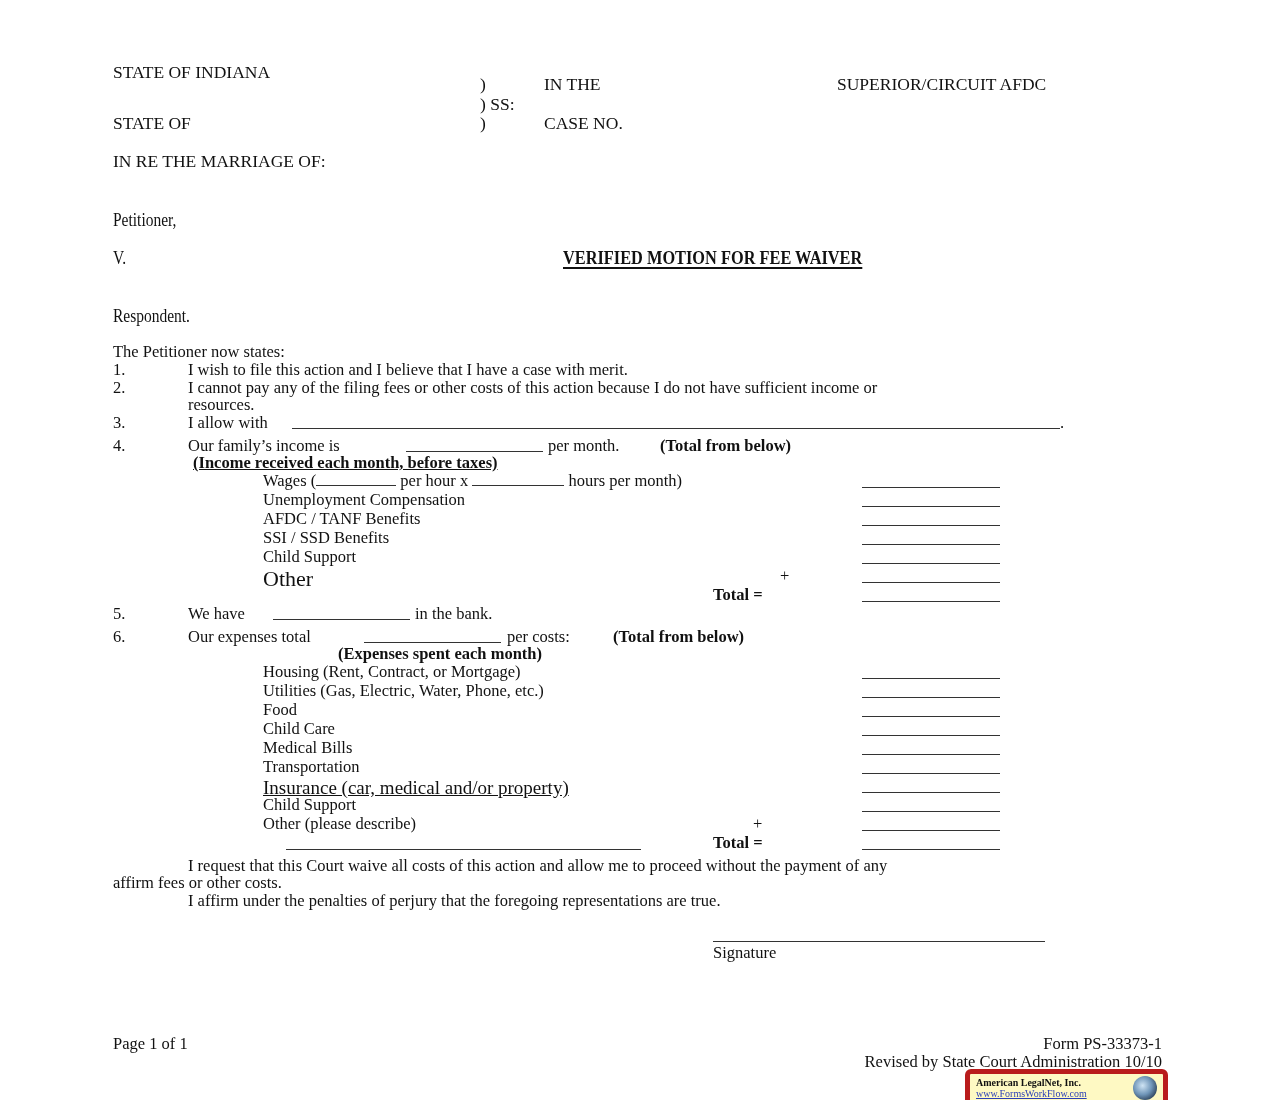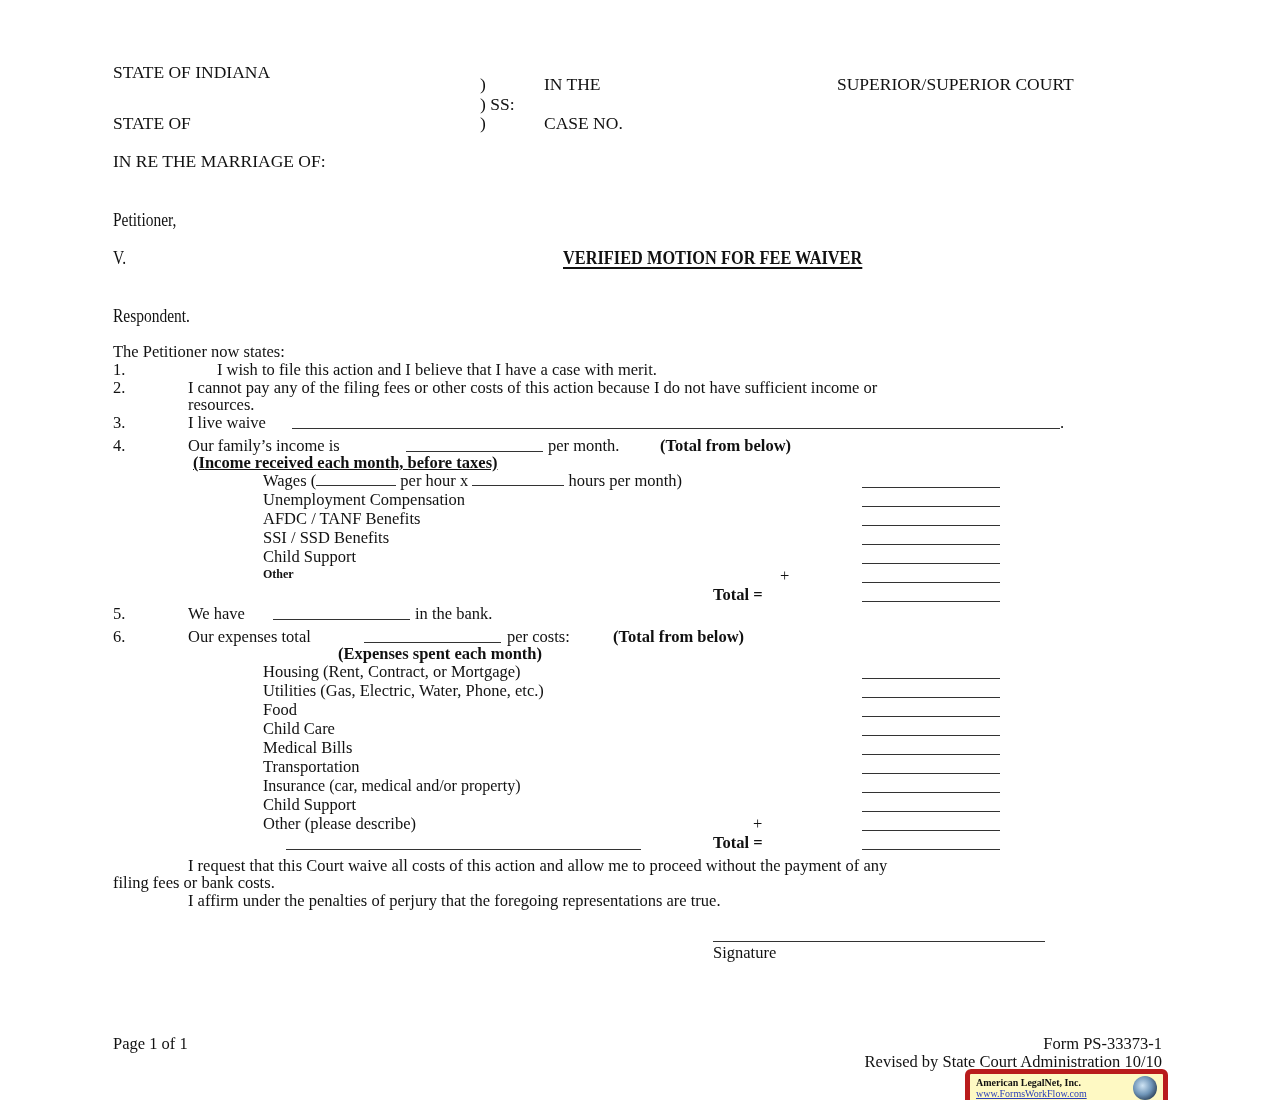--- a/index.html
+++ b/index.html
@@ -18,40 +18,40 @@
                 background:radial-gradient(circle at 40% 40%, #cfe4f4 0%, #6f95b8 45%, #2a3e55 80%, #111 100%); }
 </style>
 </head>
 <body>
 
 <div class="abs" style="left:113px;top:64px;">STATE OF INDIANA</div>
 <div class="abs" style="left:480px;top:76px;">)</div>
 <div class="abs" style="left:480px;top:96px;">) SS:</div>
 <div class="abs" style="left:480px;top:115px;">)</div>
 <div class="abs" style="left:544px;top:76px;">IN THE</div>
-<div class="abs" style="left:837px;top:76px;">SUPERIOR/SUPERIOR COURT</div>
+<div class="abs" style="left:837px;top:76px;">SUPERIOR/CIRCUIT AFDC</div>
 <div class="abs" style="left:113px;top:115px;">STATE OF</div>
 <div class="abs" style="left:544px;top:115px;">CASE NO.</div>
 <div class="abs" style="left:113px;top:153px;">IN RE THE MARRIAGE OF:</div>
 <div class="abs condensed" style="left:113px;top:211px;font-size:18px;">Petitioner,</div>
 <div class="abs condensed" style="left:113px;top:249px;font-size:18px;">V.</div>
 <div class="abs title condensed" style="left:563px;top:248px;font-size:19px;">VERIFIED MOTION FOR FEE WAIVER</div>
 <div class="abs condensed" style="left:113px;top:307px;font-size:18px;">Respondent.</div>
 
 <div class="abs" style="left:113px;top:344px;font-size:16.5px;">The Petitioner now states:</div>
 
 <div class="abs" style="left:113px;top:362px;font-size:16.5px;">1.</div>
-<div class="abs" style="left:188px;top:362px;font-size:16.5px;margin-left:29px;">I wish to file this action and I believe that I have a case with merit.</div>
+<div class="abs" style="left:188px;top:362px;font-size:16.5px;">I wish to file this action and I believe that I have a case with merit.</div>
 
 <div class="abs" style="left:113px;top:380px;font-size:16.5px;">2.</div>
 <div class="abs" style="left:188px;top:380px;font-size:16.5px;">I cannot pay any of the filing fees or other costs of this action because I do not have sufficient income or</div>
 <div class="abs" style="left:188px;top:397px;font-size:16.5px;">resources.</div>
 
 <div class="abs" style="left:113px;top:415px;font-size:16.5px;">3.</div>
-<div class="abs" style="left:188px;top:415px;font-size:16.5px;">I live waive</div>
+<div class="abs" style="left:188px;top:415px;font-size:16.5px;">I allow with</div>
 <div class="blank" style="left:292px;top:428px;width:768px;"></div>
 <div class="abs" style="left:1060px;top:415px;font-size:16.5px;">.</div>
 
 <div class="abs" style="left:113px;top:438px;font-size:16.5px;">4.</div>
 <div class="abs" style="left:188px;top:438px;font-size:16.5px;">Our family’s income is</div>
 <div class="blank" style="left:406px;top:451px;width:137px;"></div>
 <div class="abs" style="left:548px;top:438px;font-size:16.5px;">per month.</div>
 <div class="abs b" style="left:660px;top:438px;font-size:16.5px;">(Total from below)</div>
 
 <div class="abs b" style="left:193px;top:455px;font-size:16.5px;text-decoration:underline;">(Income received each month, before taxes)</div>
@@ -65,21 +65,21 @@
 <div class="blank" style="left:862px;top:487px;width:138px;"></div>
 
 <div class="abs" style="left:263px;top:492px;font-size:16.5px;">Unemployment Compensation</div>
 <div class="blank" style="left:862px;top:506px;width:138px;"></div>
 <div class="abs" style="left:263px;top:511px;font-size:16.5px;">AFDC / TANF Benefits</div>
 <div class="blank" style="left:862px;top:525px;width:138px;"></div>
 <div class="abs" style="left:263px;top:530px;font-size:16.5px;">SSI / SSD Benefits</div>
 <div class="blank" style="left:862px;top:544px;width:138px;"></div>
 <div class="abs" style="left:263px;top:549px;font-size:16.5px;">Child Support</div>
 <div class="blank" style="left:862px;top:563px;width:138px;"></div>
-<div class="abs" style="left:263px;top:568px;font-size:12px;font-weight:bold;">Other</div>
+<div class="abs" style="left:263px;top:568px;font-size:22px;">Other</div>
 <div class="abs" style="left:780px;top:568px;font-size:16.5px;">+</div>
 <div class="blank" style="left:862px;top:582px;width:138px;"></div>
 <div class="abs b" style="left:713px;top:587px;font-size:16.5px;">Total =</div>
 <div class="blank" style="left:862px;top:601px;width:138px;"></div>
 
 <div class="abs" style="left:113px;top:606px;font-size:16.5px;">5.</div>
 <div class="abs" style="left:188px;top:606px;font-size:16.5px;">We have</div>
 <div class="blank" style="left:273px;top:619px;width:137px;"></div>
 <div class="abs" style="left:415px;top:606px;font-size:16.5px;">in the bank.</div>
 
@@ -96,33 +96,33 @@
 <div class="abs" style="left:263px;top:683px;font-size:16.5px;">Utilities (Gas, Electric, Water, Phone, etc.)</div>
 <div class="blank" style="left:862px;top:697px;width:138px;"></div>
 <div class="abs" style="left:263px;top:702px;font-size:16.5px;">Food</div>
 <div class="blank" style="left:862px;top:716px;width:138px;"></div>
 <div class="abs" style="left:263px;top:721px;font-size:16.5px;">Child Care</div>
 <div class="blank" style="left:862px;top:735px;width:138px;"></div>
 <div class="abs" style="left:263px;top:740px;font-size:16.5px;">Medical Bills</div>
 <div class="blank" style="left:862px;top:754px;width:138px;"></div>
 <div class="abs" style="left:263px;top:759px;font-size:16.5px;">Transportation</div>
 <div class="blank" style="left:862px;top:773px;width:138px;"></div>
-<div class="abs" style="left:263px;top:778px;font-size:16px;">Insurance (car, medical and/or property)</div>
+<div class="abs" style="left:263px;top:778px;font-size:19px;text-decoration:underline;">Insurance (car, medical and/or property)</div>
 <div class="blank" style="left:862px;top:792px;width:138px;"></div>
 <div class="abs" style="left:263px;top:797px;font-size:16.5px;">Child Support</div>
 <div class="blank" style="left:862px;top:811px;width:138px;"></div>
 <div class="abs" style="left:263px;top:816px;font-size:16.5px;">Other (please describe)</div>
 <div class="abs" style="left:753px;top:816px;font-size:16.5px;">+</div>
 <div class="blank" style="left:862px;top:830px;width:138px;"></div>
 <div class="blank" style="left:286px;top:849px;width:355px;"></div>
 <div class="abs b" style="left:713px;top:835px;font-size:16.5px;">Total =</div>
 <div class="blank" style="left:862px;top:849px;width:138px;"></div>
 
 <div class="abs" style="left:188px;top:858px;font-size:16.5px;">I request that this Court waive all costs of this action and allow me to proceed without the payment of any</div>
-<div class="abs" style="left:113px;top:875px;font-size:16.5px;">filing fees or bank costs.</div>
+<div class="abs" style="left:113px;top:875px;font-size:16.5px;">affirm fees or other costs.</div>
 <div class="abs" style="left:188px;top:893px;font-size:16.5px;">I affirm under the penalties of perjury that the foregoing representations are true.</div>
 
 <div class="blank" style="left:713px;top:941px;width:332px;"></div>
 <div class="abs" style="left:713px;top:945px;font-size:16.5px;">Signature</div>
 
 <div class="abs" style="left:113px;top:1036px;font-size:16.5px;">Page 1 of 1</div>
 <div class="abs" style="right:113px;top:1036px;font-size:16.5px;">Form PS-33373-1</div>
 <div class="abs" style="right:113px;top:1054px;font-size:16.5px;">Revised by State Court Administration 10/10</div>
 
 <div class="logo-box">

